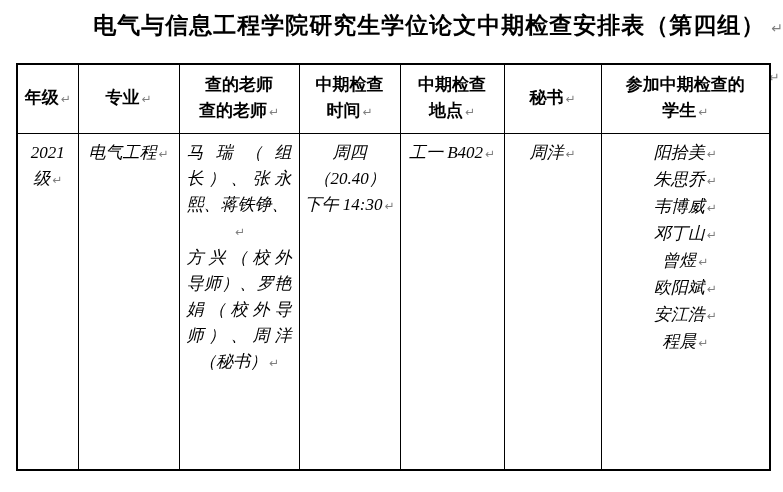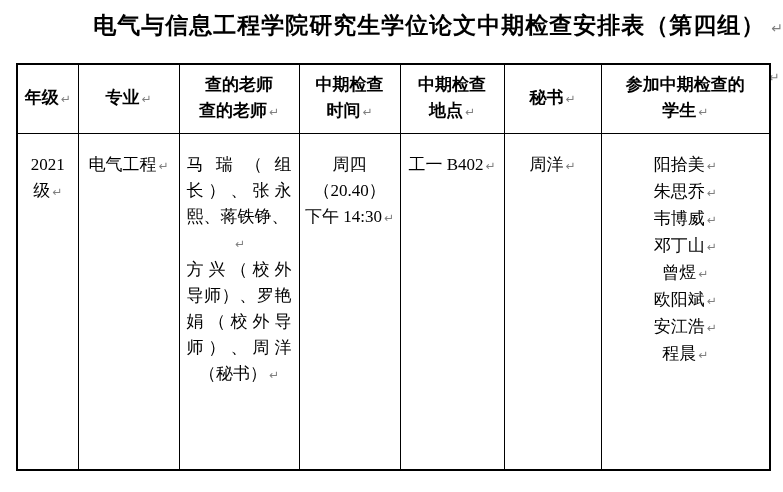--- a/index.html
+++ b/index.html
@@ -66,22 +66,23 @@
     overflow: hidden;
   }
   .schedule thead tr { height: 69px; margin-left: 44px; }
   .schedule tbody tr { height: 337px; }
   .schedule th {
     vertical-align: middle;
     font-weight: bold;
   }
   .schedule td {
     vertical-align: top;
-    padding-top: 18px;
+    padding-top: 6px;
     font-weight: normal;
+    font-style: italic;
   }
   .line { }
   
   .justify .line {
     text-align: justify;
     text-align-last: justify;
     text-justify: inter-character;
     padding: 0 7px;
   }
   .justify .line.para-end {

